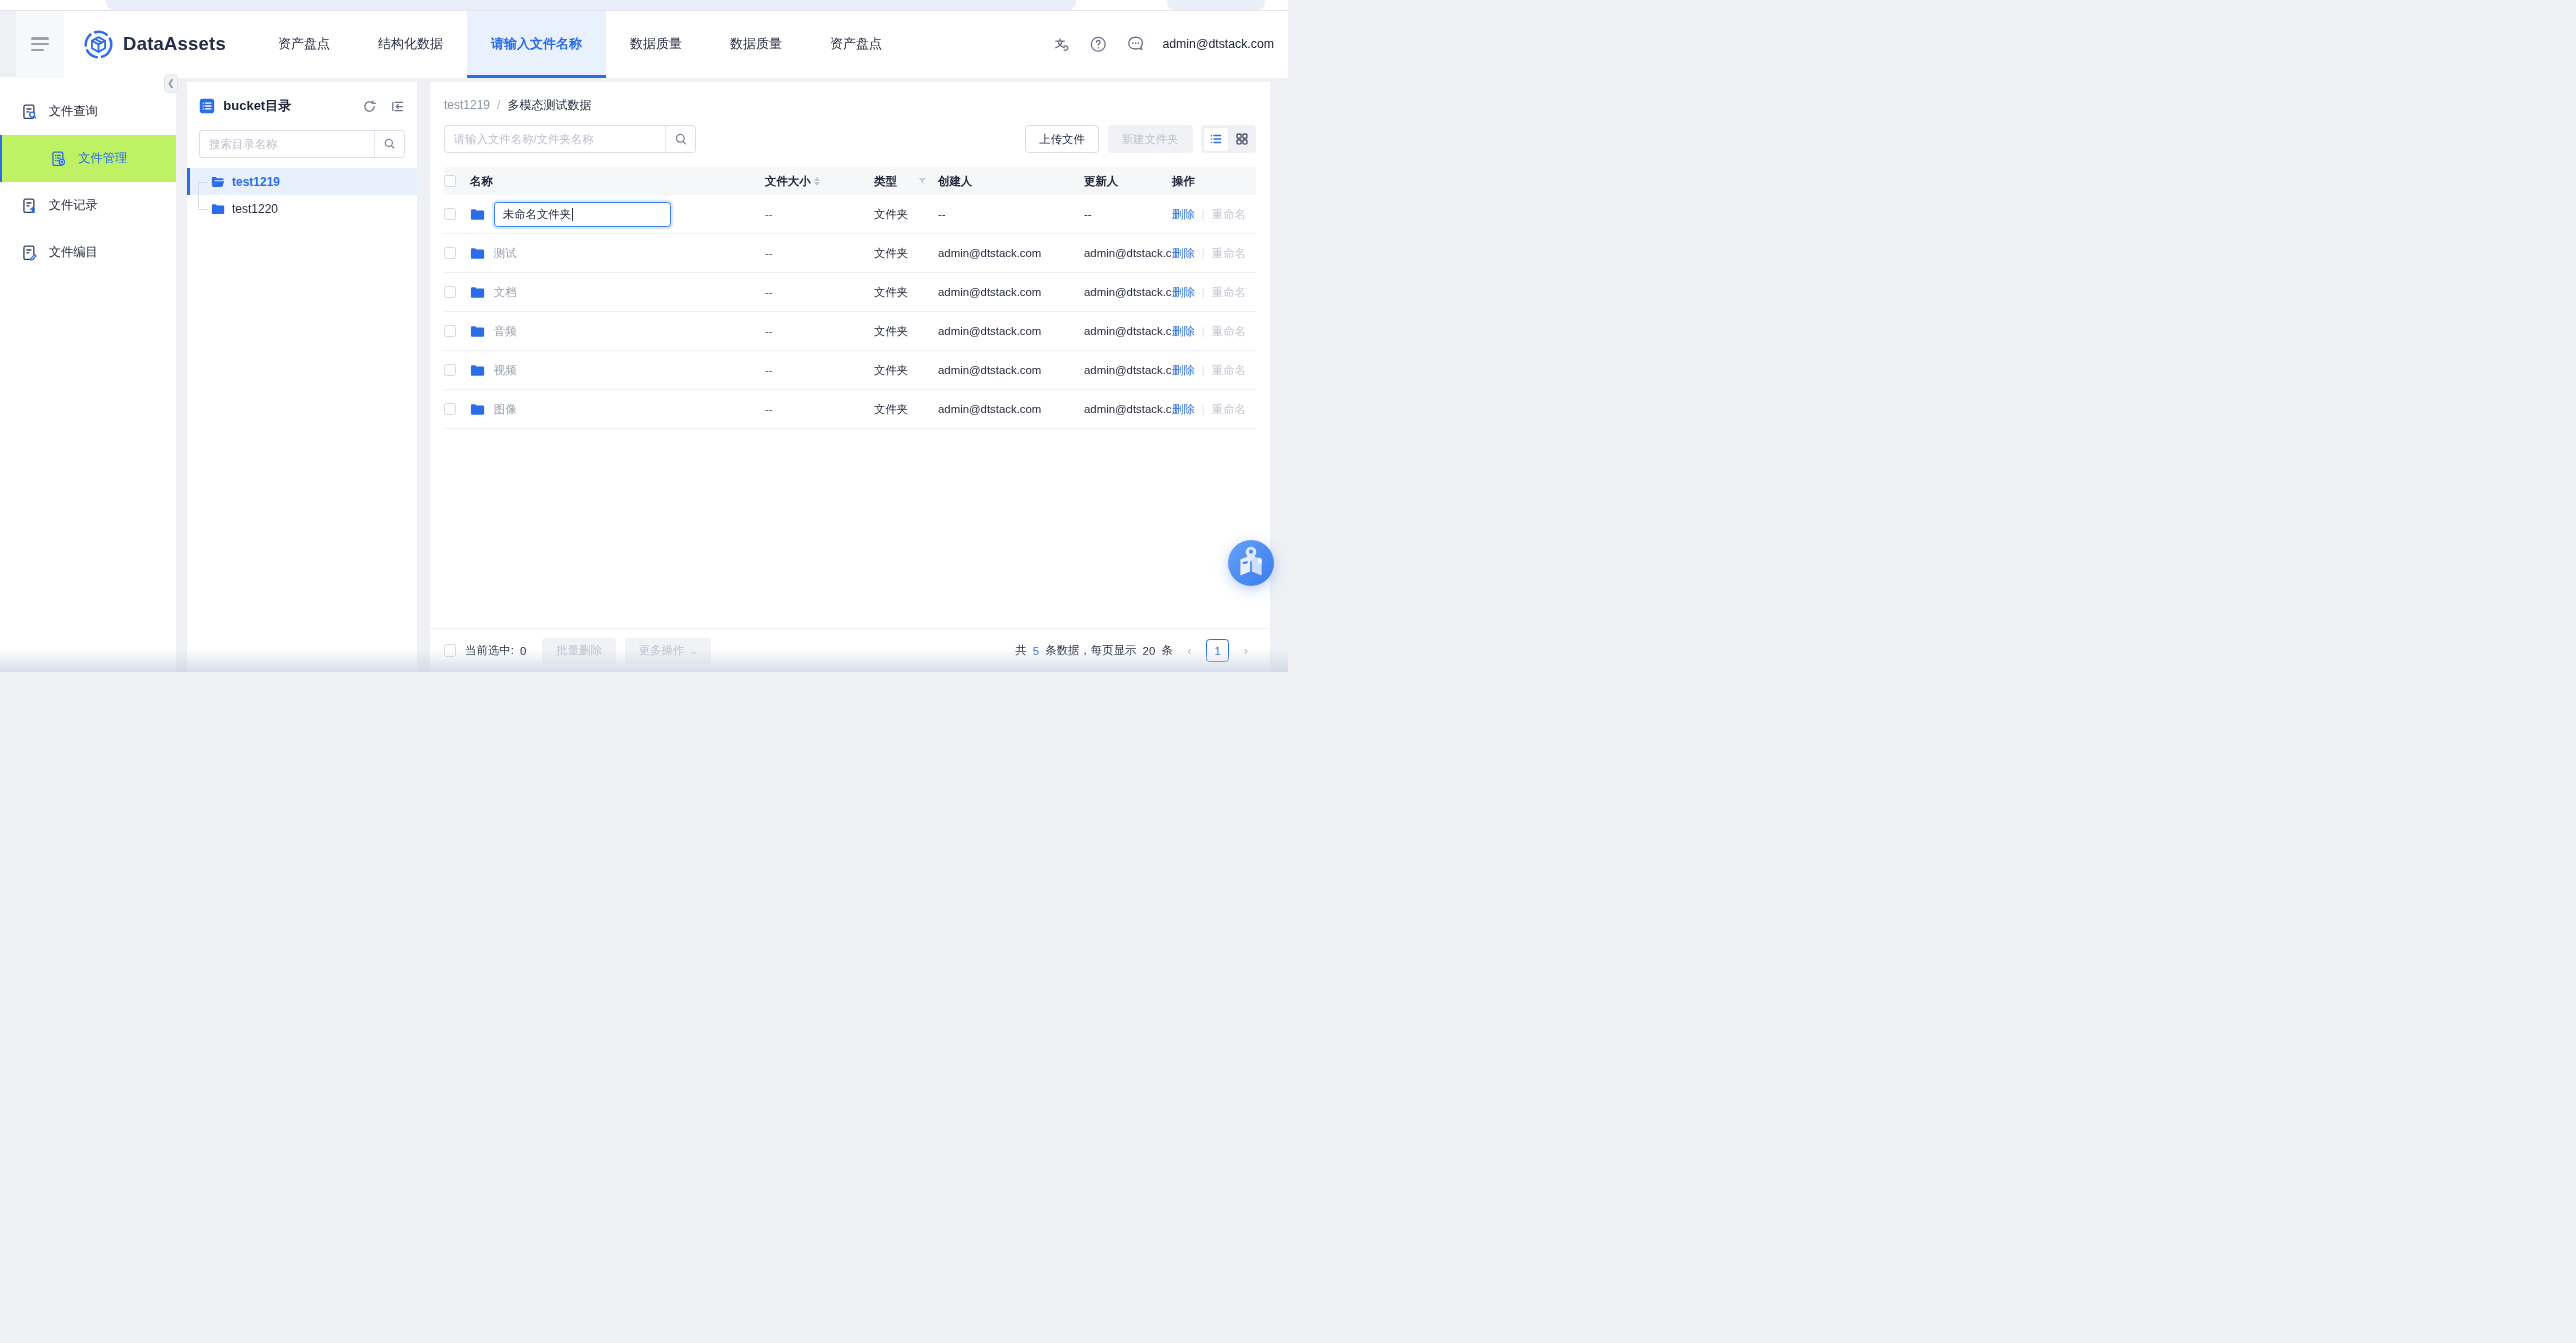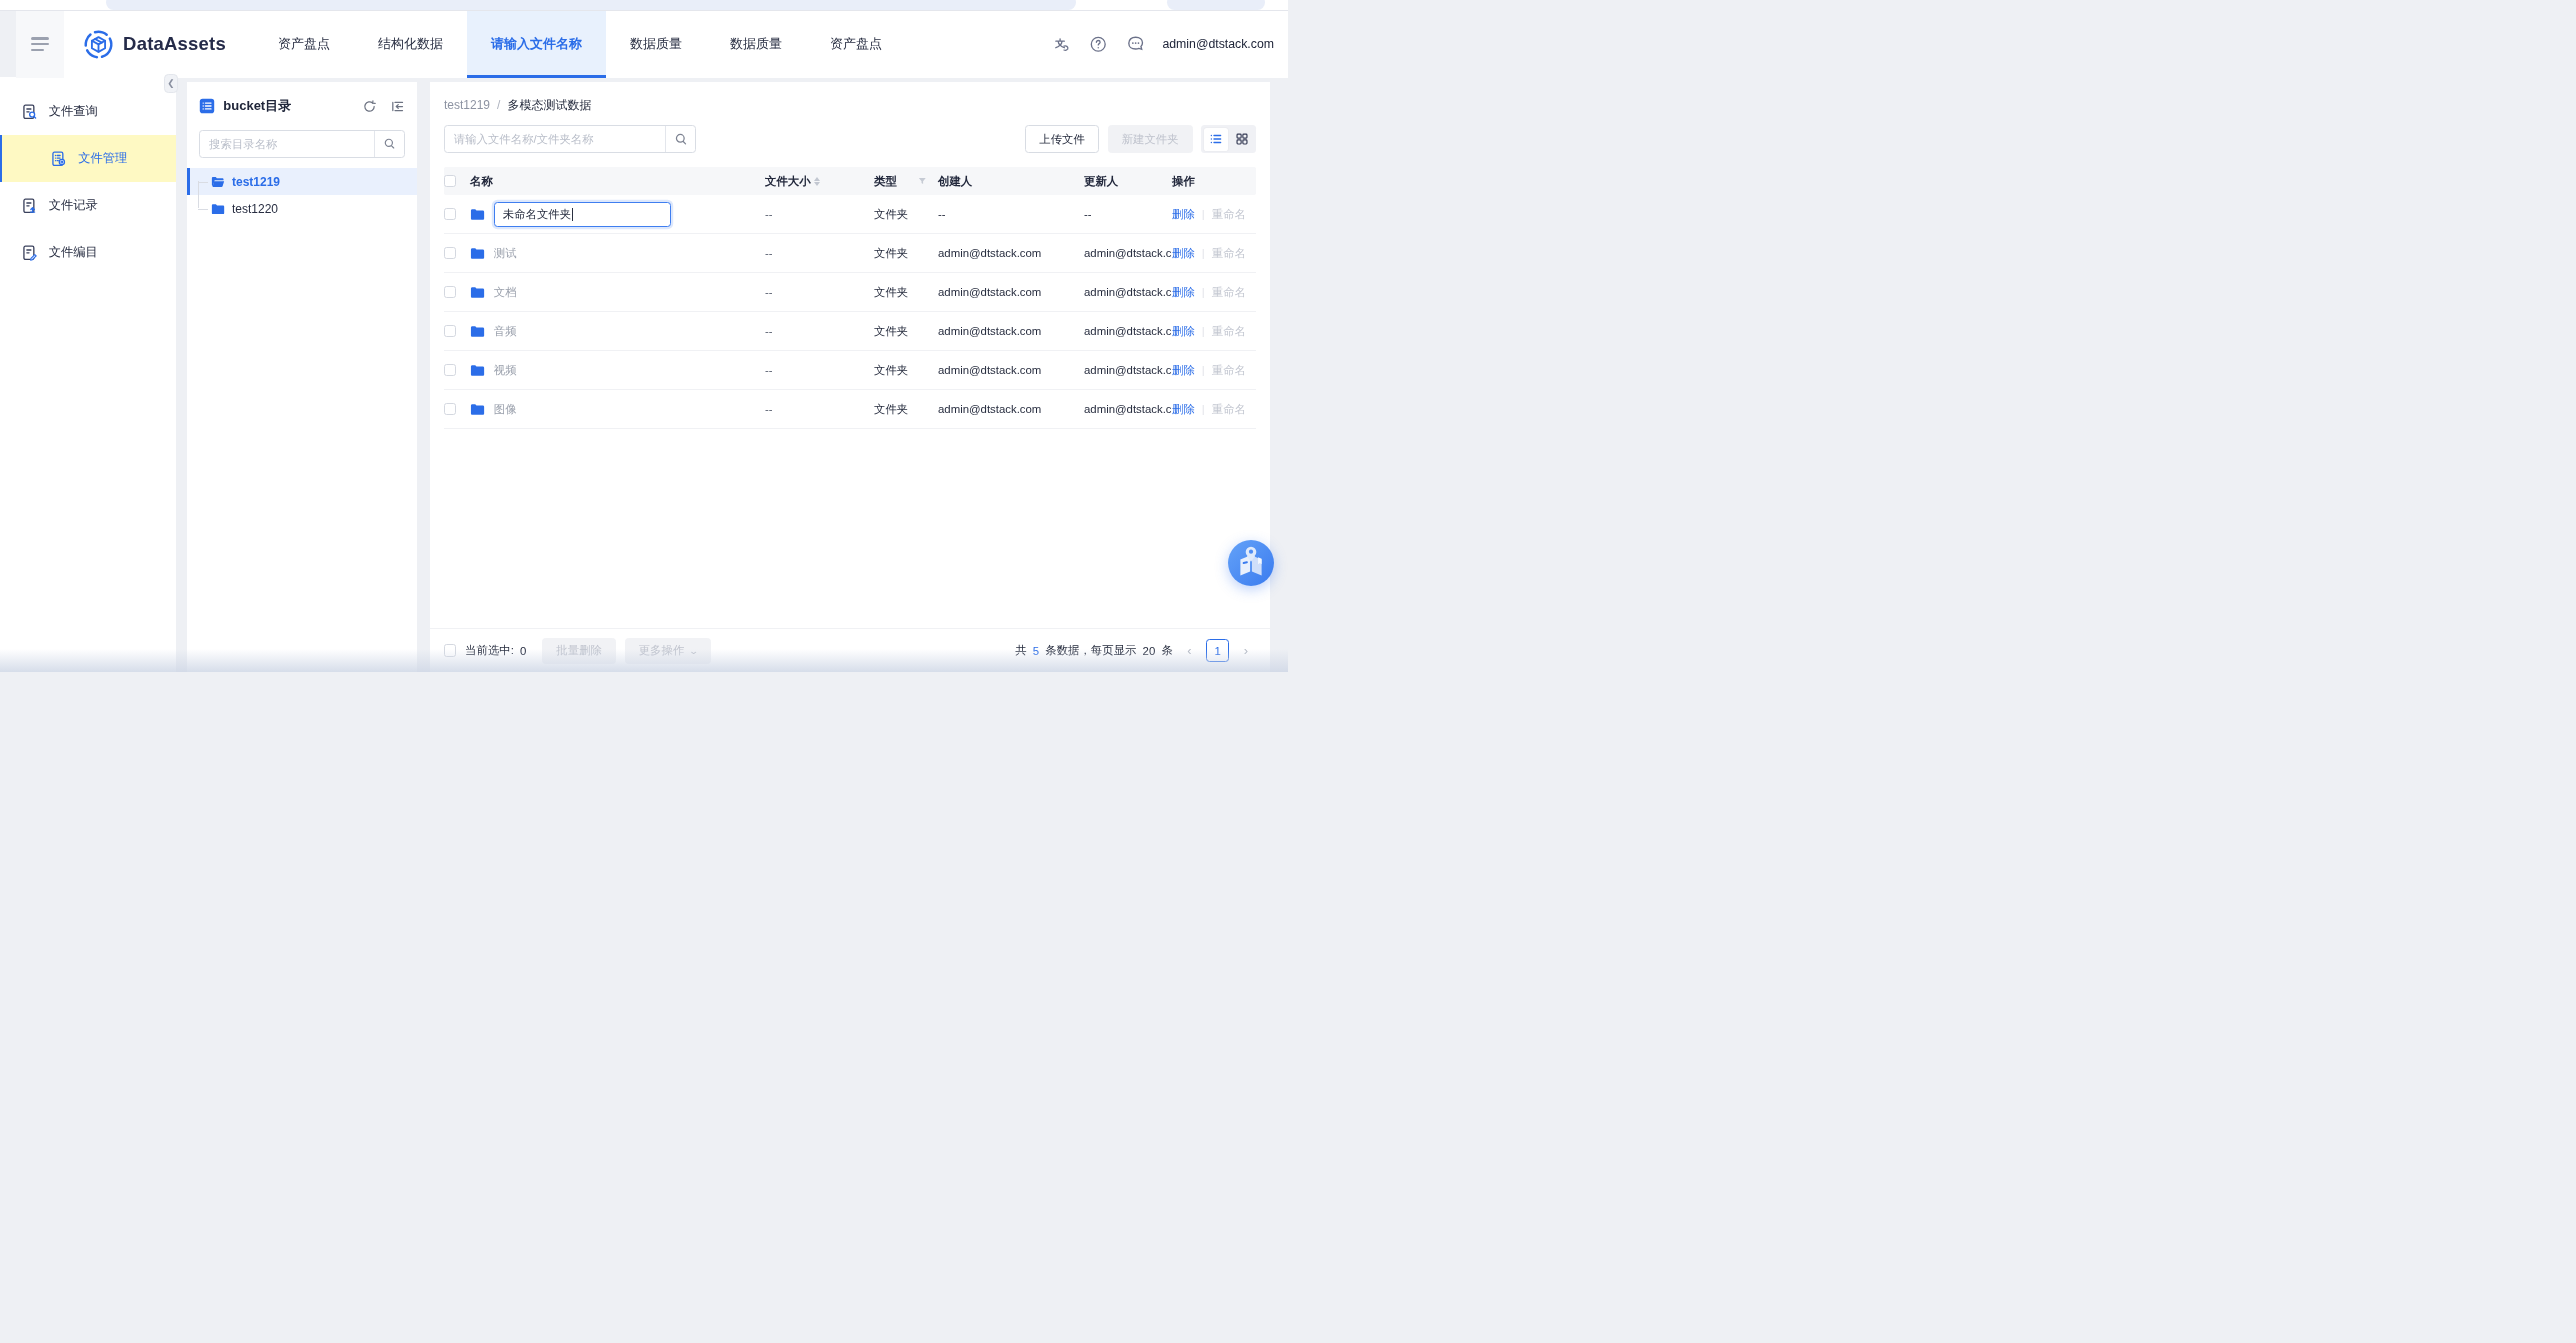--- a/index.html
+++ b/index.html
@@ -32,21 +32,21 @@
   .topbar-right { margin-left:auto; display:flex; align-items:center; gap:17.6px; padding-right:14px; }
   .tb-icon { width:19.3px; height:19.3px; display:flex; align-items:center; justify-content:center; cursor:pointer; color:#6b7189; }
   .user-email { font-size:12.3px; color:#20263a; cursor:pointer; }
 
   
   .workspace { position:absolute; top:77px; left:0; right:0; bottom:0; }
 
   
   .sidebar { position:absolute; left:0; top:0; bottom:0; width:176px; background:#fff; padding-top:11.4px; }
   .side-item { height:47px; display:flex; align-items:center; gap:10.6px; padding-left:18.5px; font-size:12.3px; color:#272d41; cursor:pointer; border-left:2.6px solid transparent; }
-  .side-item.active { background:#fef9c3; border-left-color:#2b6de8; color:#2b6de8;padding-left:48px; }
+  .side-item.active { background:#bef264; border-left-color:#2b6de8; color:#2b6de8;padding-left:48px; }
   .side-item svg { flex:0 0 auto; }
   .collapse-handle { position:absolute; left:164px; top:-3.5px; width:14px; height:19.3px; background:#f0f2f6; border:0.9px solid #e3e6ec; border-radius:4.4px; display:flex; align-items:center; justify-content:center; font-size:8.8px; color:#8a90a0; cursor:pointer; z-index:6; }
 
   
   .bucket-panel { position:absolute; left:187px; top:5.3px; bottom:0; width:230px; background:#fff; padding:12.3px 12.3px 0 12.3px; }
   .bucket-head { display:flex; align-items:center; gap:8px; height:23px; }
   .bucket-title { font-size:13px; font-weight:bold; color:#20263a; }
   .bucket-head-icons { margin-left:auto; display:flex; align-items:center; gap:13px; }
   .bucket-head-icons .tb-icon { color:#6d7382; width:15px; height:15px; }
   .search-box { margin-top:12.3px; height:28px; border:0.9px solid #d9dde4; border-radius:3.5px; display:flex; align-items:stretch; background:#fff; }

